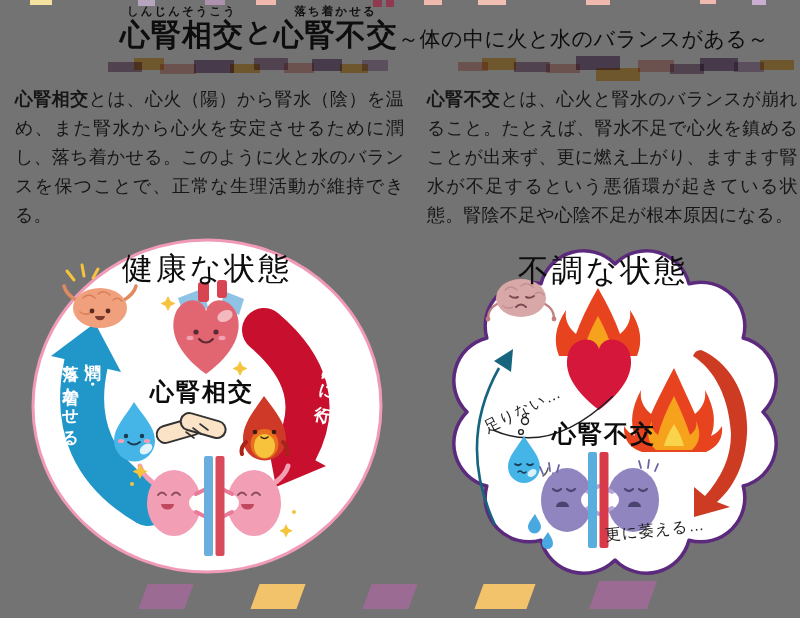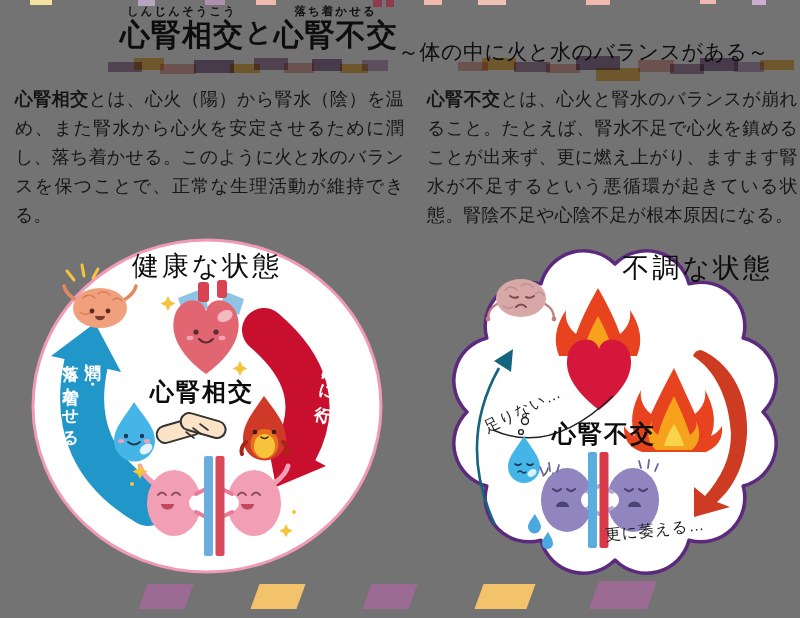--- a/index.html
+++ b/index.html
@@ -8,31 +8,31 @@
     background:#737373; font-family:"Liberation Sans","DejaVu Sans",sans-serif;
     color:#161616;
   }
   .abs{position:absolute;}
   
   .title-block{position:absolute; left:120px; top:4px; display:flex; align-items:flex-end;}
   .title-term{display:flex; flex-direction:column; align-items:center;}
   .furigana{font-size:11.5px; letter-spacing:2px; font-weight:bold; color:#111; line-height:14px;}
   .kanji{font-size:30px; font-weight:bold; letter-spacing:1px; line-height:34px; color:#0d0d0d;}
   .title-connector{font-size:27px; font-weight:bold; padding:0 1px 2px 1px; color:#0d0d0d;}
-  .subtitle{position:absolute; left:398px; top:38px; font-size:21px; letter-spacing:0.5px; color:#0d0d0d; white-space:nowrap;}
+  .subtitle{position:absolute; left:398px; top:25px; font-size:21px; letter-spacing:0.5px; color:#0d0d0d; white-space:nowrap;}
   .confetti rect{mix-blend-mode:multiply;}
   
   .para{position:absolute; top:85px; margin:0; font-size:18px; line-height:29px; letter-spacing:0.2px; text-align:justify;}
   .para b{font-weight:bold;}
   .para-left{left:15px; width:389px;}
   .para-right{left:427px; width:371px;}
   
   .diagram{position:absolute;}
   .diagram svg{position:absolute; left:0; top:0; overflow:visible;}
-  .diag-title{position:absolute; left:0; width:100%; text-align:center; font-size:27px; letter-spacing:3px; color:#0d0d0d;}
+  .diag-title{position:absolute; left:0; width:100%; text-align:center; font-size:31px; letter-spacing:3px; color:#0d0d0d;}
   .center-label{position:absolute; font-size:24px; font-weight:bold; letter-spacing:2px; color:#0d0d0d; text-align:center;}
   .vtext{position:absolute; writing-mode:vertical-rl; white-space:pre-line; color:#fff; font-weight:bold; font-size:16.5px; line-height:22px; letter-spacing:2px;}
   .note{position:absolute; font-size:15.5px; color:#222; white-space:nowrap; letter-spacing:1px;}
   
   .stripe{position:absolute; top:584px; width:46px; height:25px; transform:skewX(-20deg);}
 </style>
 </head>
 <body>
 
 <div class="page">
@@ -253,21 +253,21 @@
         <path d="M 123 269 a 6.5 5.5 0 0 1 13 0 z" fill="#4a4470"></path>
         <path d="M 192 251 q 4 4 8 0 M 206 251 q 4 4 8 0" stroke="#4a4470" stroke-width="2.2" fill="none" stroke-linecap="round"></path>
         <path d="M 195 269 a 6.5 5.5 0 0 1 13 0 z" fill="#4a4470"></path>
       </g>
 
       <g>
         <path d="M 102 276 c -4 6 -7 9 -7 13 a 6.5 6.5 0 0 0 13 0 c 0 -4 -3 -7 -6 -13 z" fill="#4aa8e0"></path>
         <path d="M 115 294 c -3.5 5 -6 8 -6 11.5 a 5.5 5.5 0 0 0 11 0 c 0 -3.5 -2 -6.5 -5 -11.5 z" fill="#4aa8e0"></path>
       </g>
     </svg>
-    <div class="diag-title" style="top:12px; width:340px;text-align:right;">不調な状態</div>
+    <div class="diag-title" style="top:12px; width:340px;">不調な状態</div>
     <div class="center-label" style="left:106px; top:180px; width:130px;">心腎不交</div>
     <div class="note" style="left:48px; top:162px; transform:rotate(-26deg);">足りない…</div>
     <div class="note" style="left:172px; top:282px; transform:rotate(-6deg);">更に萎える…</div>
   </div>
 
   <div class="stripe" style="left: 143px; background: rgb(155, 107, 147);"></div>
   <div class="stripe" style="left: 255px; background: rgb(242, 195, 107);"></div>
   <div class="stripe" style="left: 367px; background: rgb(155, 107, 147);"></div>
   <div class="stripe" style="left: 479px; width: 52px; background: rgb(242, 195, 107);"></div>
   <div class="stripe" style="left: 594px; top: 581px; width: 58px; height: 28px; background: rgb(155, 107, 147);"></div>

